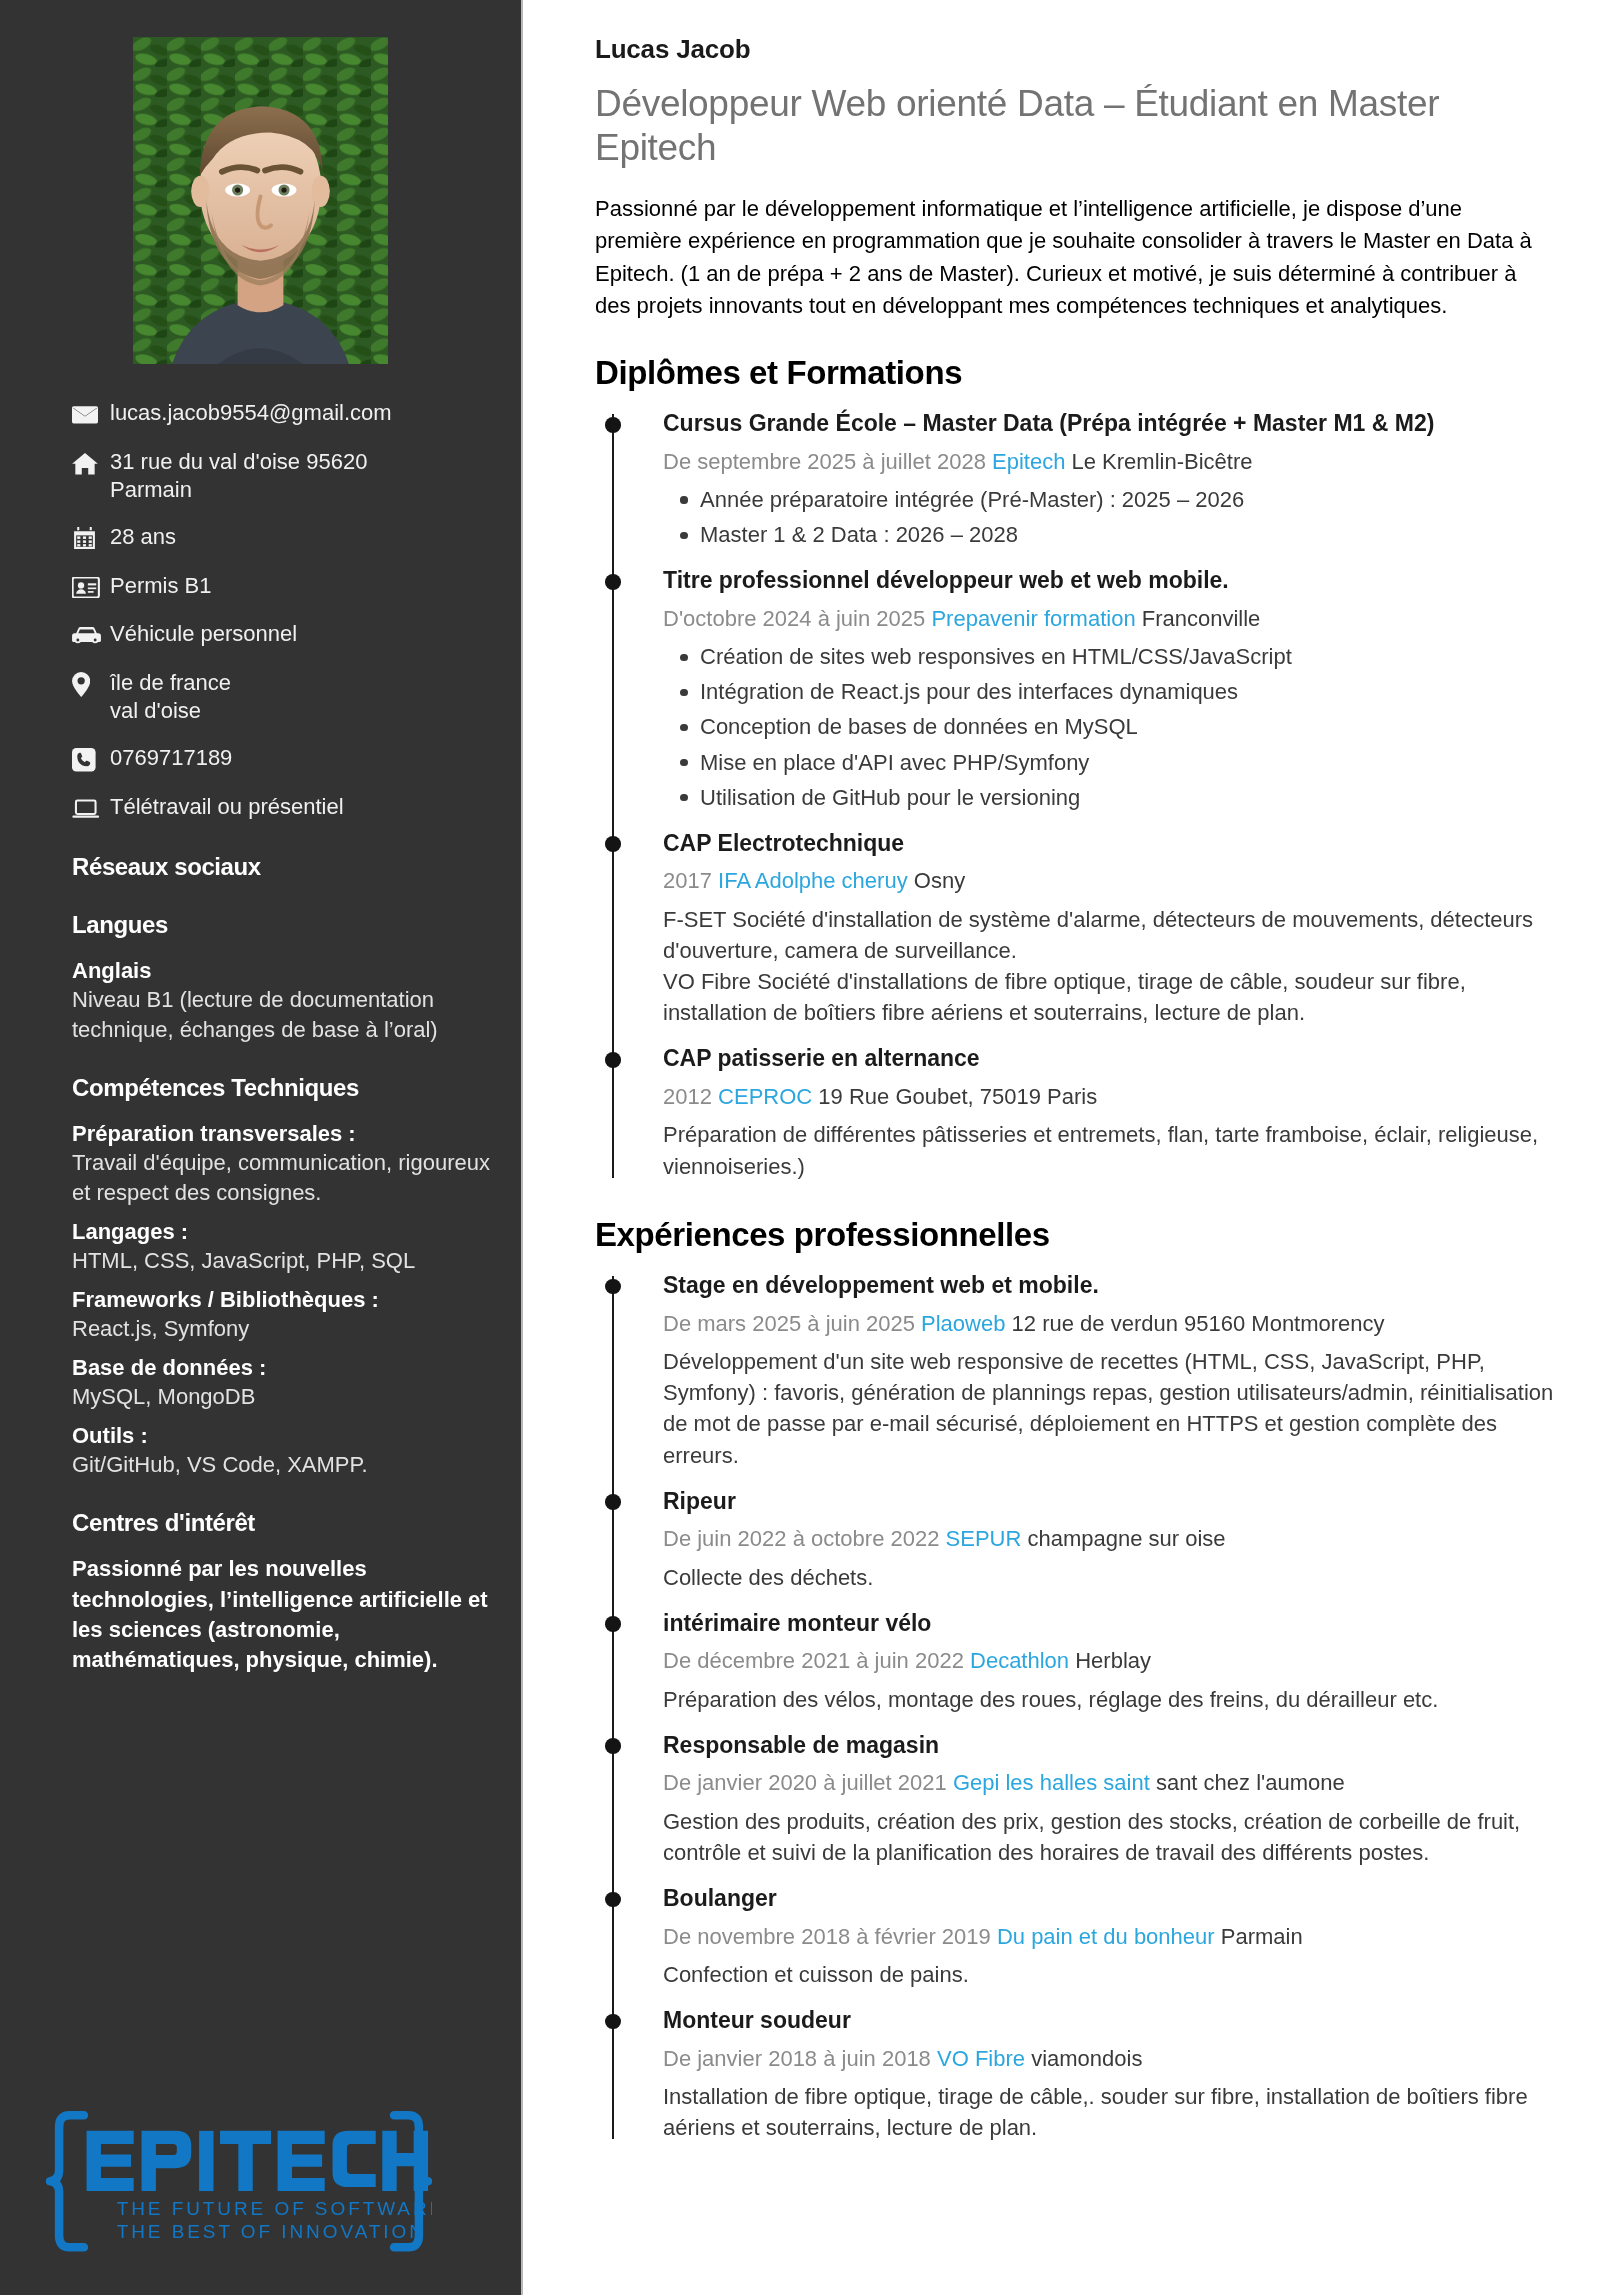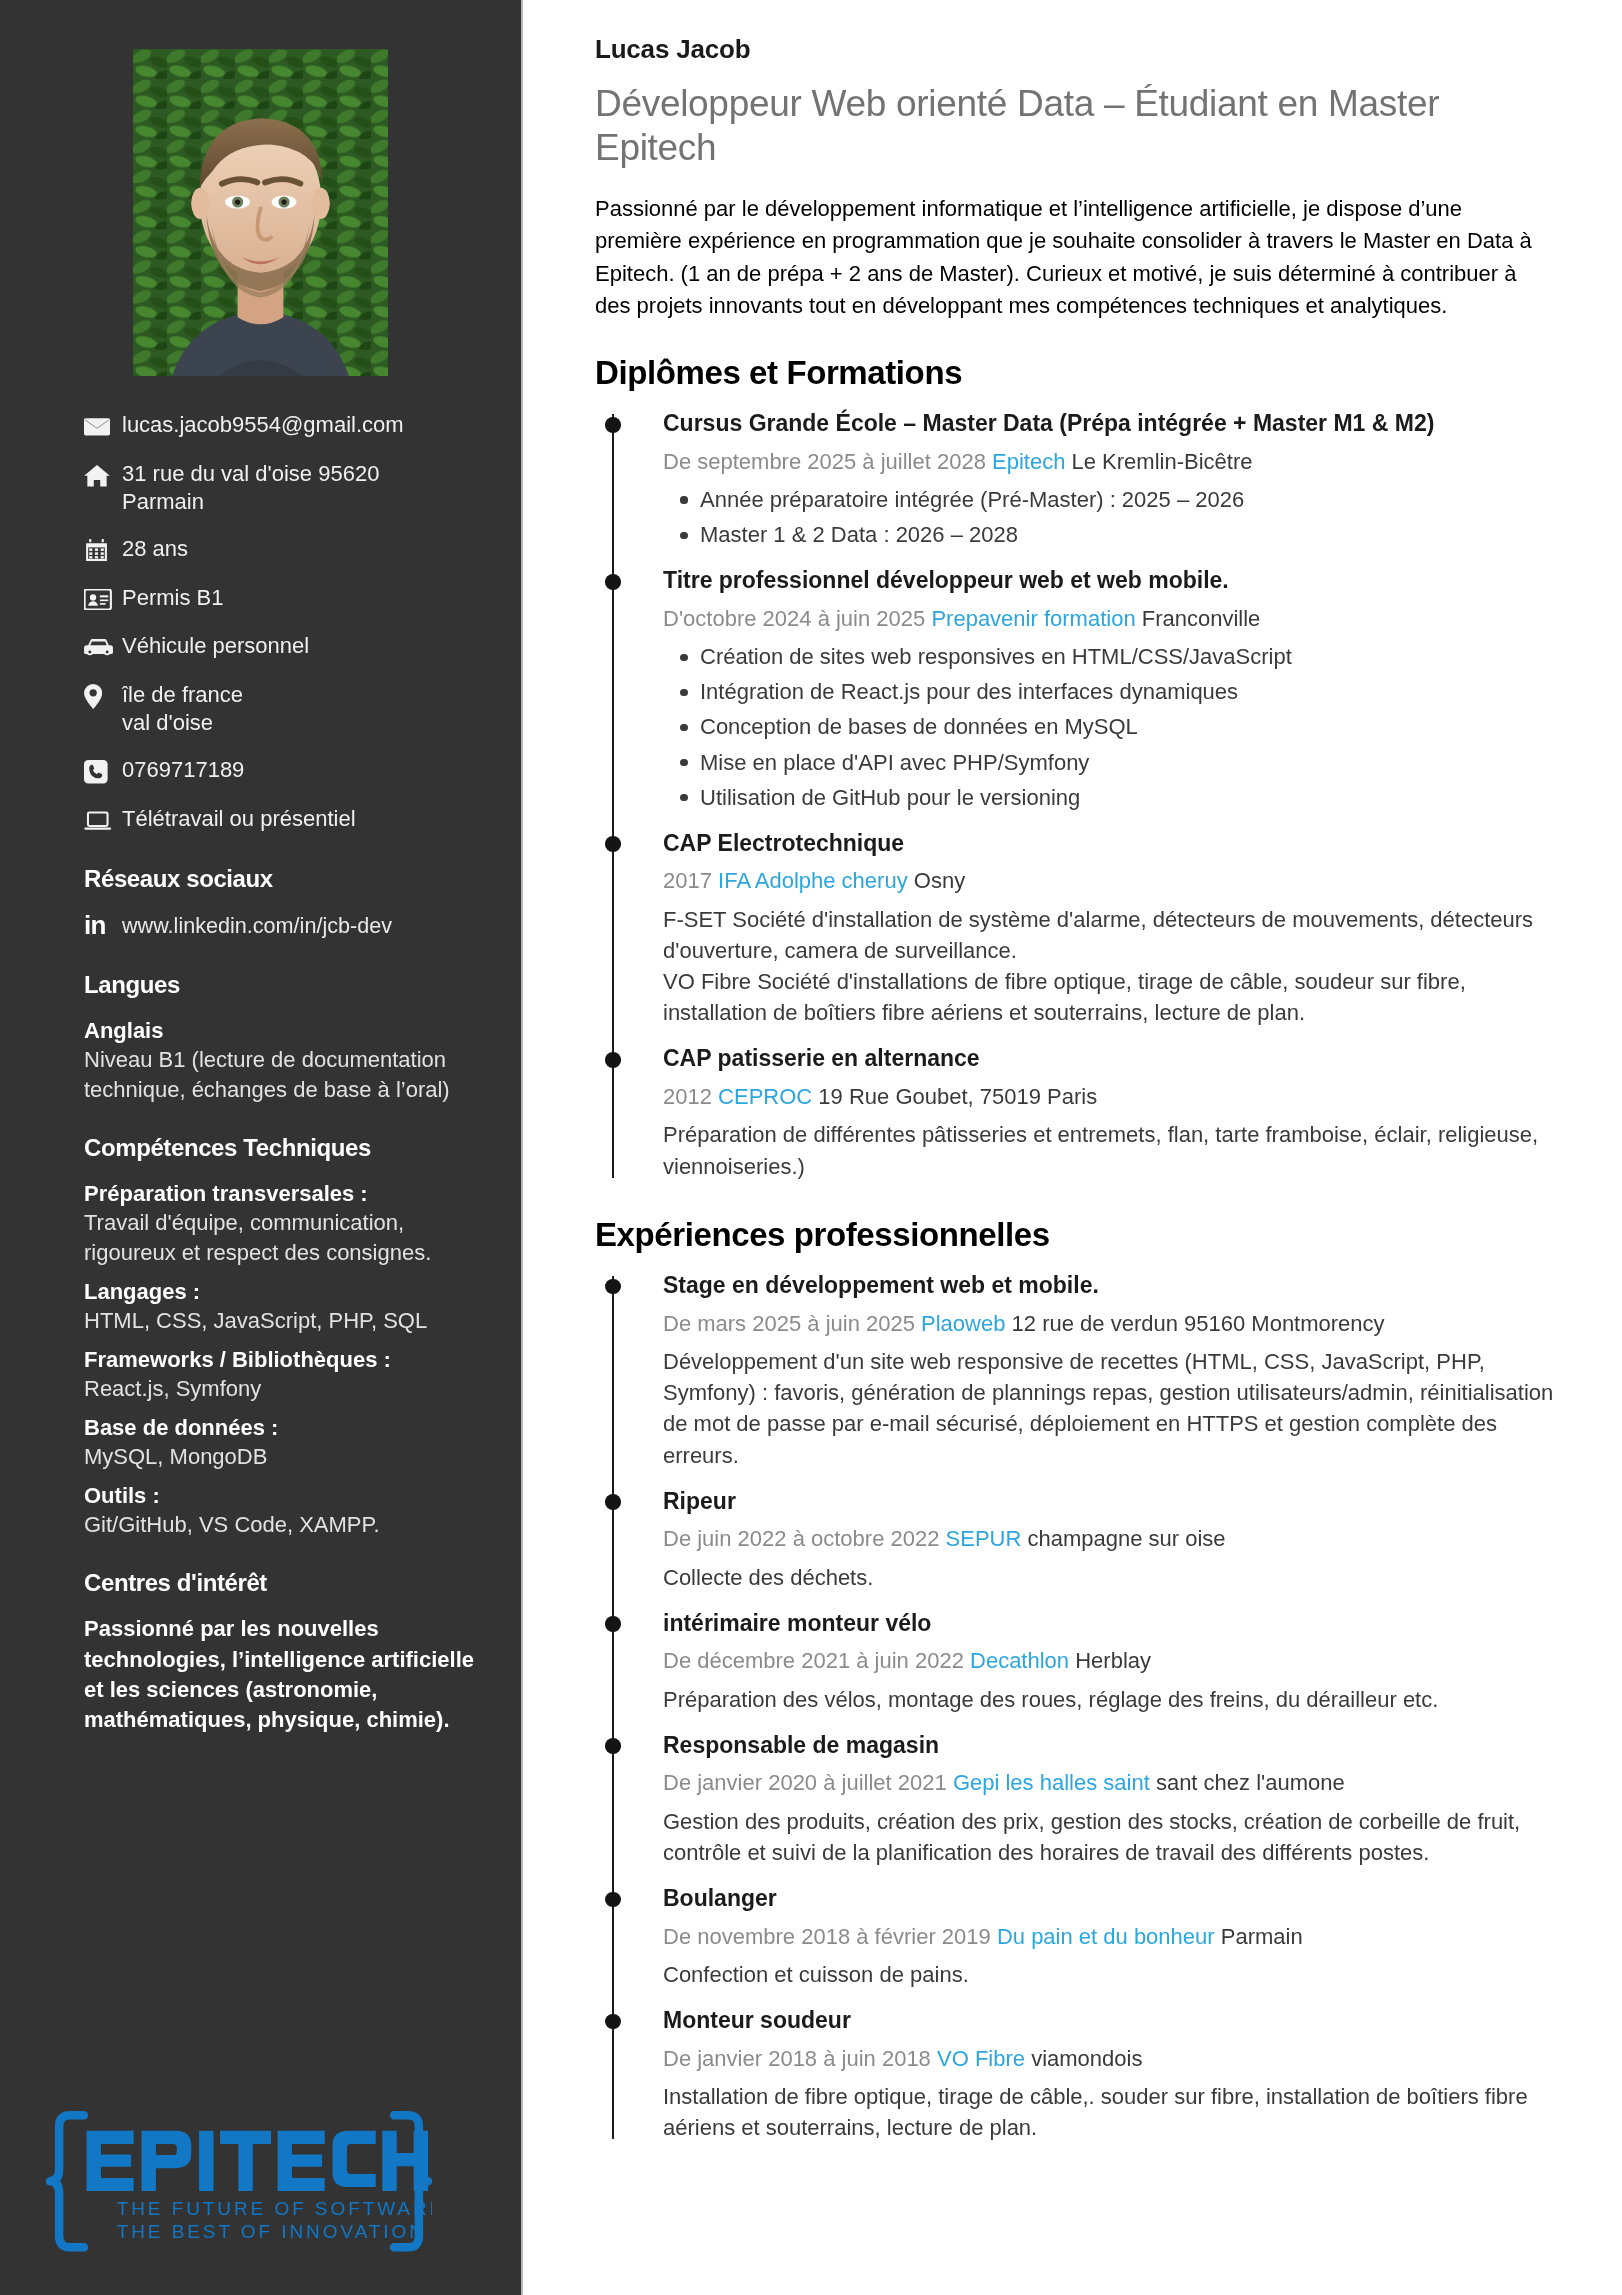--- a/index.html
+++ b/index.html
@@ -21,21 +21,21 @@
   }
 
   
   .sidebar {
     width: 523px;
     flex: 0 0 523px;
     background: #333333;
     color: #ffffff;
     border-right: 2px solid #b8b8b8;
     position: relative;
-    padding: 12px;
+    padding: 0;
   }
 
   .photo-wrap {
     width: 255px;
     height: 327px;
     margin: 37px auto 0 auto;
     overflow: hidden;
     background: #2f4a22;
   }
   .photo-wrap svg { display: block; width: 100%; height: 100%; }
@@ -396,24 +396,20 @@
           <svg width="27.5" height="19.6" viewBox="0 0 26 19">
               <rect x="3.5" y="1.5" width="19" height="13" rx="1.4" fill="none" stroke="#f2f2f2" stroke-width="2"></rect>
               <rect x="0" y="16" width="26" height="2.2" rx="1.1"></rect>
             </svg>
         </span>
         <span class="contact-text">Télétravail ou présentiel</span>
       </li>
     </ul>
 
     <h2 class="side-h2">Réseaux sociaux</h2>
-    <div class="social-row">
-      <span class="social-icon">in</span>
-      <span>www.linkedin.com/in/jcb-dev</span>
-    </div>
 
     <h2 class="side-h2">Langues</h2>
     <div class="side-block">
       <div class="side-label">Anglais</div>
       <div class="side-value">Niveau B1 (lecture de documentation technique, échanges de base à l’oral)</div>
     </div>
 
     <h2 class="side-h2">Compétences Techniques</h2>
     <div class="side-block">
       <div class="side-label">Préparation transversales :</div>

